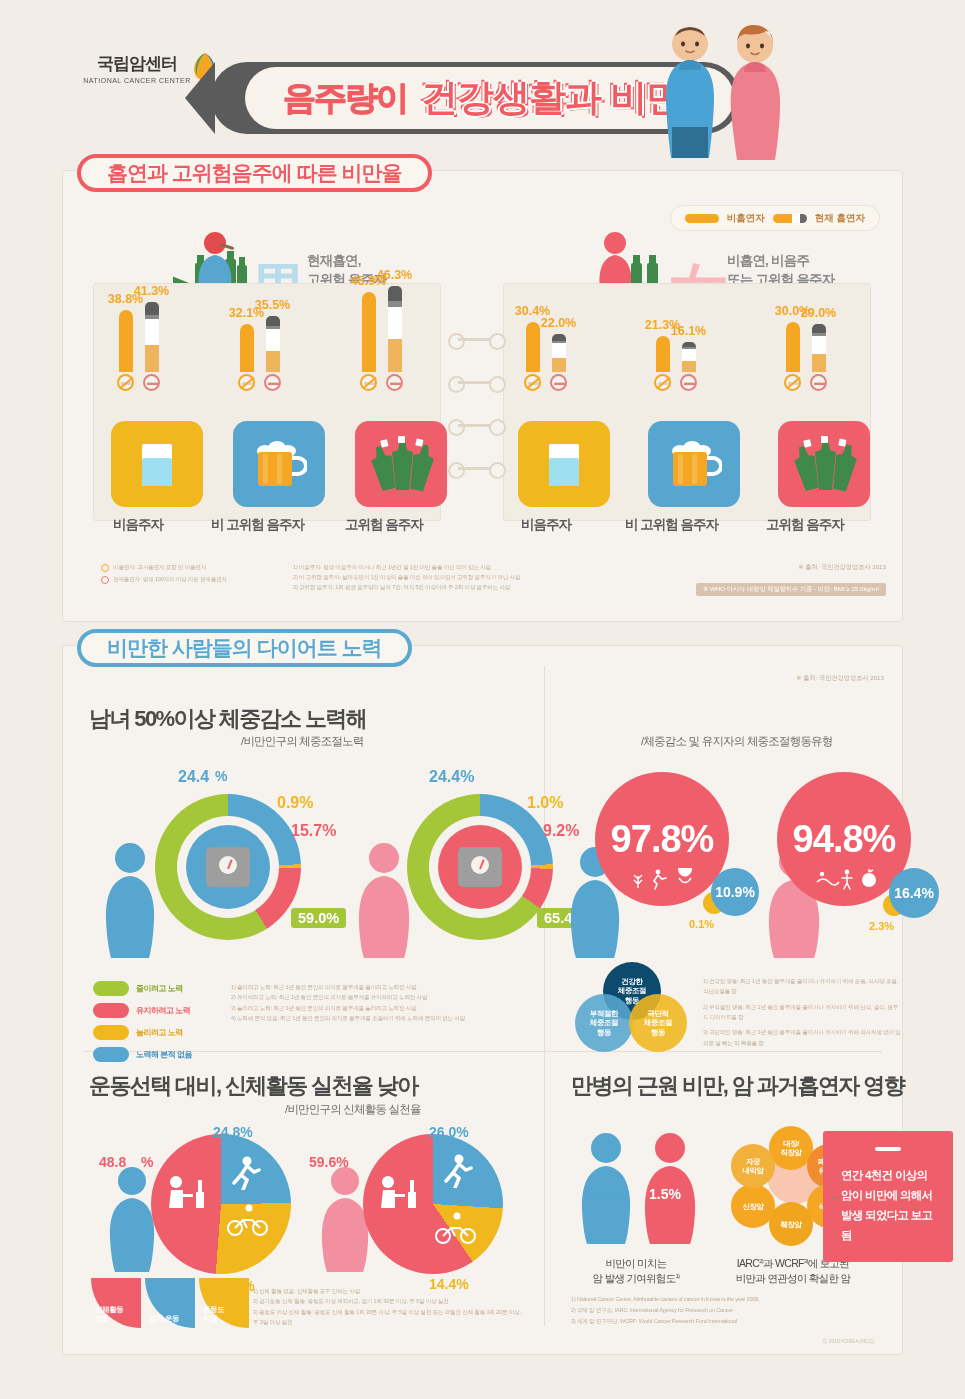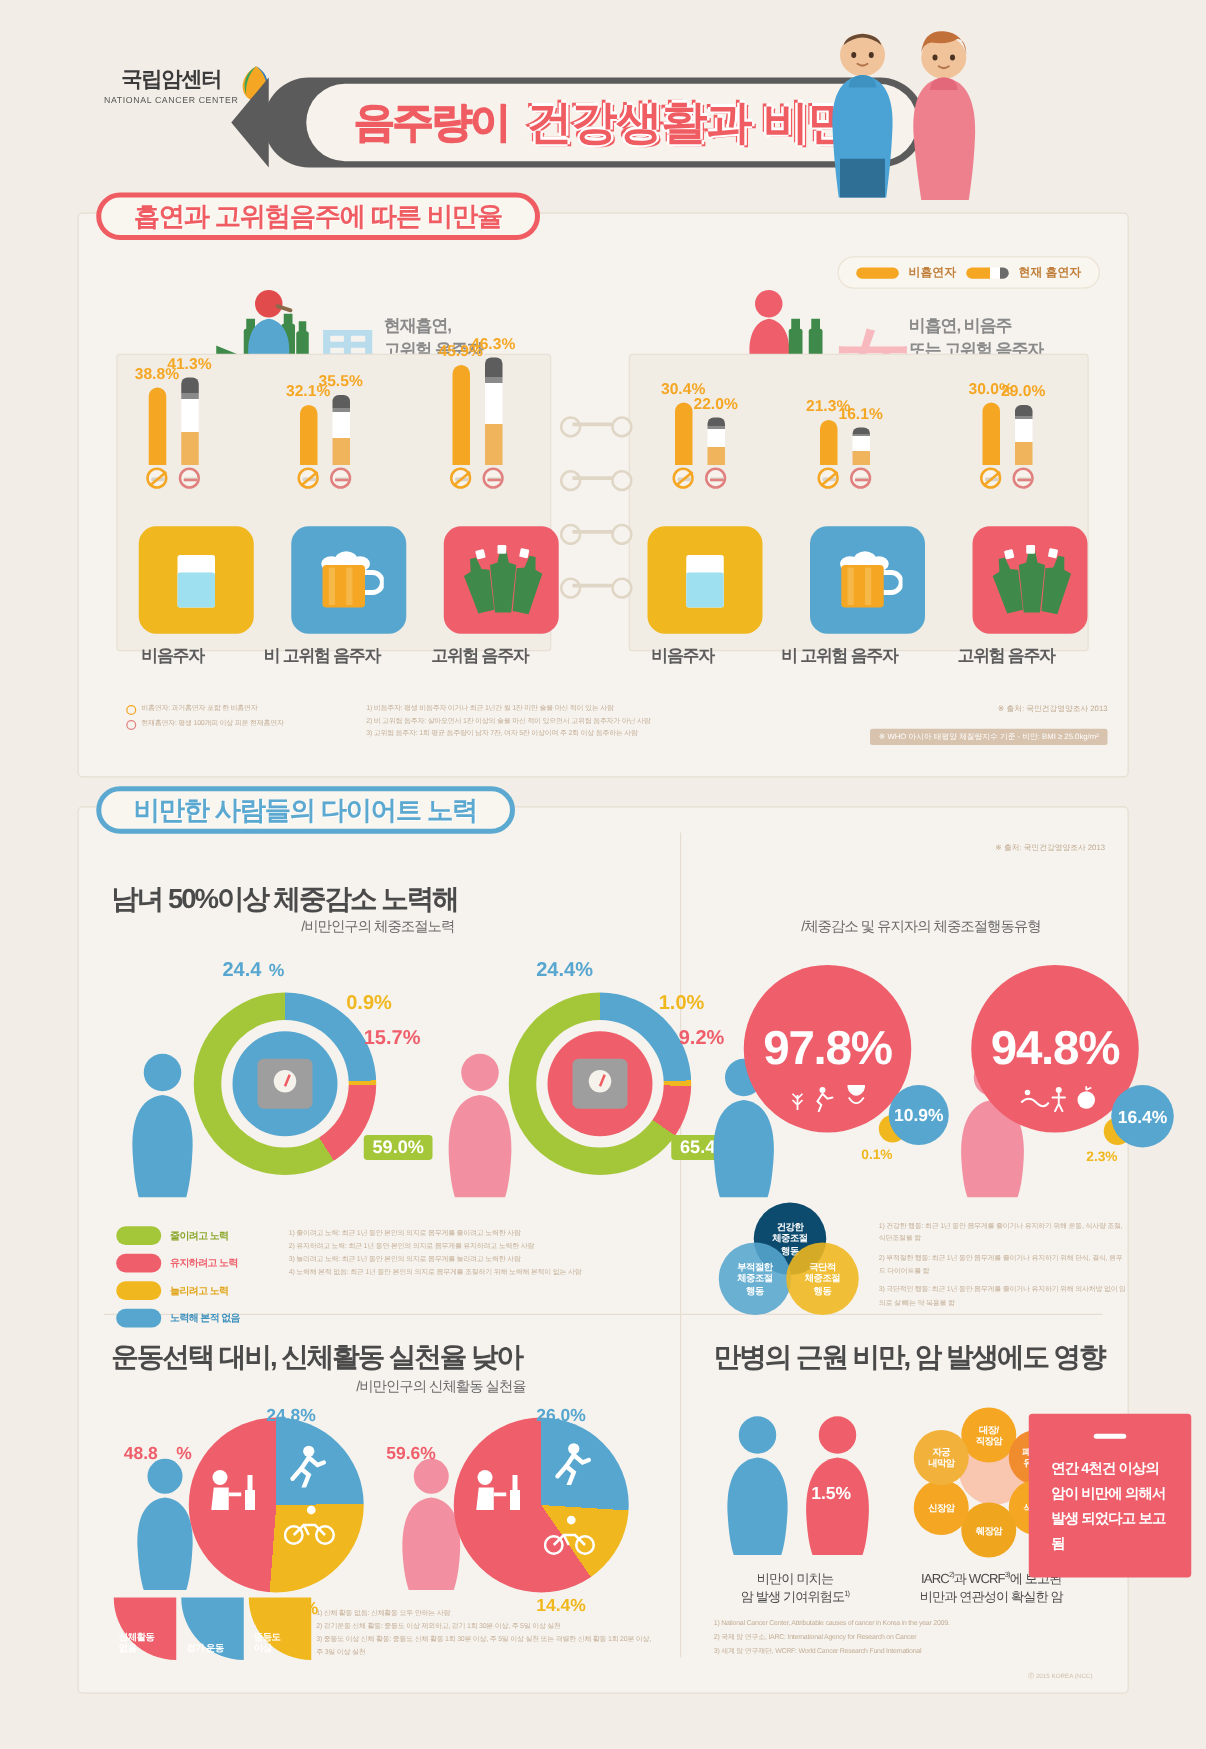--- a/index.html
+++ b/index.html
@@ -381,21 +381,21 @@
           <rect x="13" y="4" width="7" height="7" rx="1" transform="rotate(-14 16 8)"></rect>
           <rect x="30" y="0" width="7" height="7" rx="1"></rect>
           <rect x="48" y="3" width="7" height="7" rx="1" transform="rotate(12 51 6)"></rect>
         </g>
       </svg>
     </div>
     <div class="tile-label" style="left:50px; top:345px;">비음주자</div>
     <div class="tile-label" style="left:148px; top:345px;">비 고위험 음주자</div>
     <div class="tile-label" style="left:282px; top:345px;">고위험 음주자</div>
 
-    <div class="bar-group" style="left:476px; top:150px; height:70px;text-align:right;">
+    <div class="bar-group" style="left:462px; top:150px; height:70px;text-align:right;">
       <div class="meter">
         <span class="pct">30.4%</span>
         <div class="bar-plain" style="height:50px;"></div>
         <span class="no-smoke">
             <i class="ns-cig"></i>
             <i class="ns-line"></i>
           </span>
       </div>
       <div class="meter">
         <span class="pct">22.0%</span>
@@ -718,21 +718,21 @@
       <div class="lg-fan" style="background:#f0b71e;">
         <span>중등도<br>이상</span>
         </div>
     </div>
     <div class="lg-note" style="left:190px; top:640px; width:270px;">
       <div>1) 신체 활동 없음: 신체활동 모두 안하는 사람</div>
       <div>2) 걷기운동 신체 활동: 중등도 이상 제외하고, 걷기 1회 30분 이상, 주 5일 이상 실천</div>
       <div>3) 중등도 이상 신체 활동: 중등도 신체 활동 1회 30분 이상, 주 5일 이상 실천 또는 격렬한 신체 활동 1회 20분 이상, 주 3일 이상 실천</div>
     </div>
 
-    <div class="sub-title" style="left:508px; top:425px;">만병의 근원 비만, 암 발생에도 영향</div>
+    <div class="sub-title" style="left:508px; top:425px;">만병의 근원 비만, 암 과거흡연자 영향</div>
 
     <svg class="person" style="left:512px; top:486px;" width="62" height="112" viewBox="0 0 62 112">
       <circle cx="31" cy="16" r="15" fill="#56a6cf"></circle>
       <path d="M31 34 C12 36 6 56 7 78 C8 96 10 106 12 112 L50 112 C52 106 54 96 55 78 C56 56 50 36 31 34Z" fill="#56a6cf"></path>
     </svg>
     <div style="position:absolute; left:520px; top:540px; font-size:14px; font-weight:bold; color:#56a6cf;">(<span>2.2</span>%)</div>
 
     <svg class="person" style="left:576px; top:486px;" width="62" height="112" viewBox="0 0 62 112">
       <circle cx="31" cy="16" r="15" fill="#ef5f6b"></circle>
       <path d="M31 34 C11 36 5 58 6 80 C7 98 9 106 11 112 L51 112 C53 106 55 98 56 80 C57 58 51 36 31 34Z" fill="#ef5f6b"></path>

